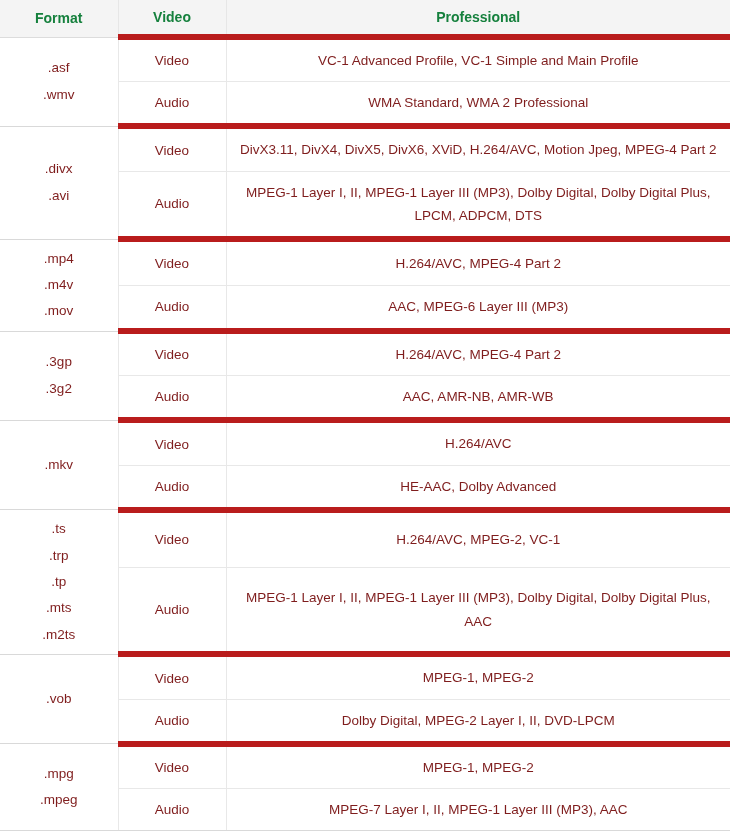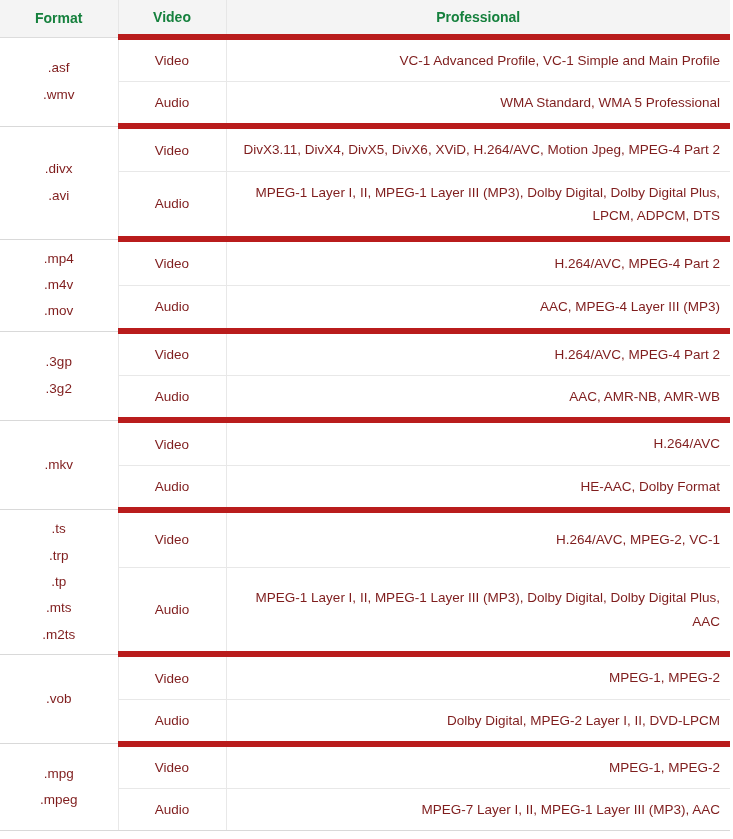--- a/index.html
+++ b/index.html
@@ -57,21 +57,21 @@
   }
   .cell-format .ext { display: block; white-space: nowrap; }
 
   .cell-item {
     text-align: center;
     padding: 8px 4px;
     white-space: nowrap;
   }
 
   .cell-info {
-    text-align: right;
+    text-align: center;
     padding: 9px 10px 9px 10px;
     line-height: 1.72;
   }
 
   tr.group-start > td.cell-item,
   tr.group-start > td.cell-info {
     border-top: 6px solid #b91c1c;
   }
 
   tr:last-child > td { border-bottom: 1px solid #d9d9d9; }
@@ -96,21 +96,21 @@
       <tr class="group-start">
         <td class="cell-format" rowspan="2">
           <span class="ext">.asf</span>
           <span class="ext">.wmv</span>
         </td>
         <td class="cell-item">Video</td>
         <td class="cell-info">VC-1 Advanced Profile, VC-1 Simple and Main Profile</td>
       </tr>
       <tr>
         <td class="cell-item">Audio</td>
-        <td class="cell-info">WMA Standard, WMA 5 Professional</td>
+        <td class="cell-info">WMA Standard, WMA 2 Professional</td>
       </tr>
       <tr class="group-start">
         <td class="cell-format" rowspan="2">
           <span class="ext">.divx</span>
           <span class="ext">.avi</span>
         </td>
         <td class="cell-item">Video</td>
         <td class="cell-info">DivX3.11, DivX4, DivX5, DivX6, XViD, H.264/AVC, Motion Jpeg, MPEG-4 Part 2</td>
       </tr>
       <tr>
@@ -121,21 +121,21 @@
         <td class="cell-format" rowspan="2">
           <span class="ext">.mp4</span>
           <span class="ext">.m4v</span>
           <span class="ext">.mov</span>
         </td>
         <td class="cell-item">Video</td>
         <td class="cell-info">H.264/AVC, MPEG-4 Part 2</td>
       </tr>
       <tr>
         <td class="cell-item">Audio</td>
-        <td class="cell-info">AAC, MPEG-4 Layer III (MP3)</td>
+        <td class="cell-info">AAC, MPEG-6 Layer III (MP3)</td>
       </tr>
       <tr class="group-start">
         <td class="cell-format" rowspan="2">
           <span class="ext">.3gp</span>
           <span class="ext">.3g2</span>
         </td>
         <td class="cell-item">Video</td>
         <td class="cell-info">H.264/AVC, MPEG-4 Part 2</td>
       </tr>
       <tr>
@@ -144,21 +144,21 @@
       </tr>
       <tr class="group-start">
         <td class="cell-format" rowspan="2">
           <span class="ext">.mkv</span>
         </td>
         <td class="cell-item">Video</td>
         <td class="cell-info">H.264/AVC</td>
       </tr>
       <tr>
         <td class="cell-item">Audio</td>
-        <td class="cell-info">HE-AAC, Dolby Format</td>
+        <td class="cell-info">HE-AAC, Dolby Advanced</td>
       </tr>
       <tr class="group-start">
         <td class="cell-format" rowspan="2">
           <span class="ext">.ts</span>
           <span class="ext">.trp</span>
           <span class="ext">.tp</span>
           <span class="ext">.mts</span>
           <span class="ext">.m2ts</span>
         </td>
         <td class="cell-item">Video</td>

